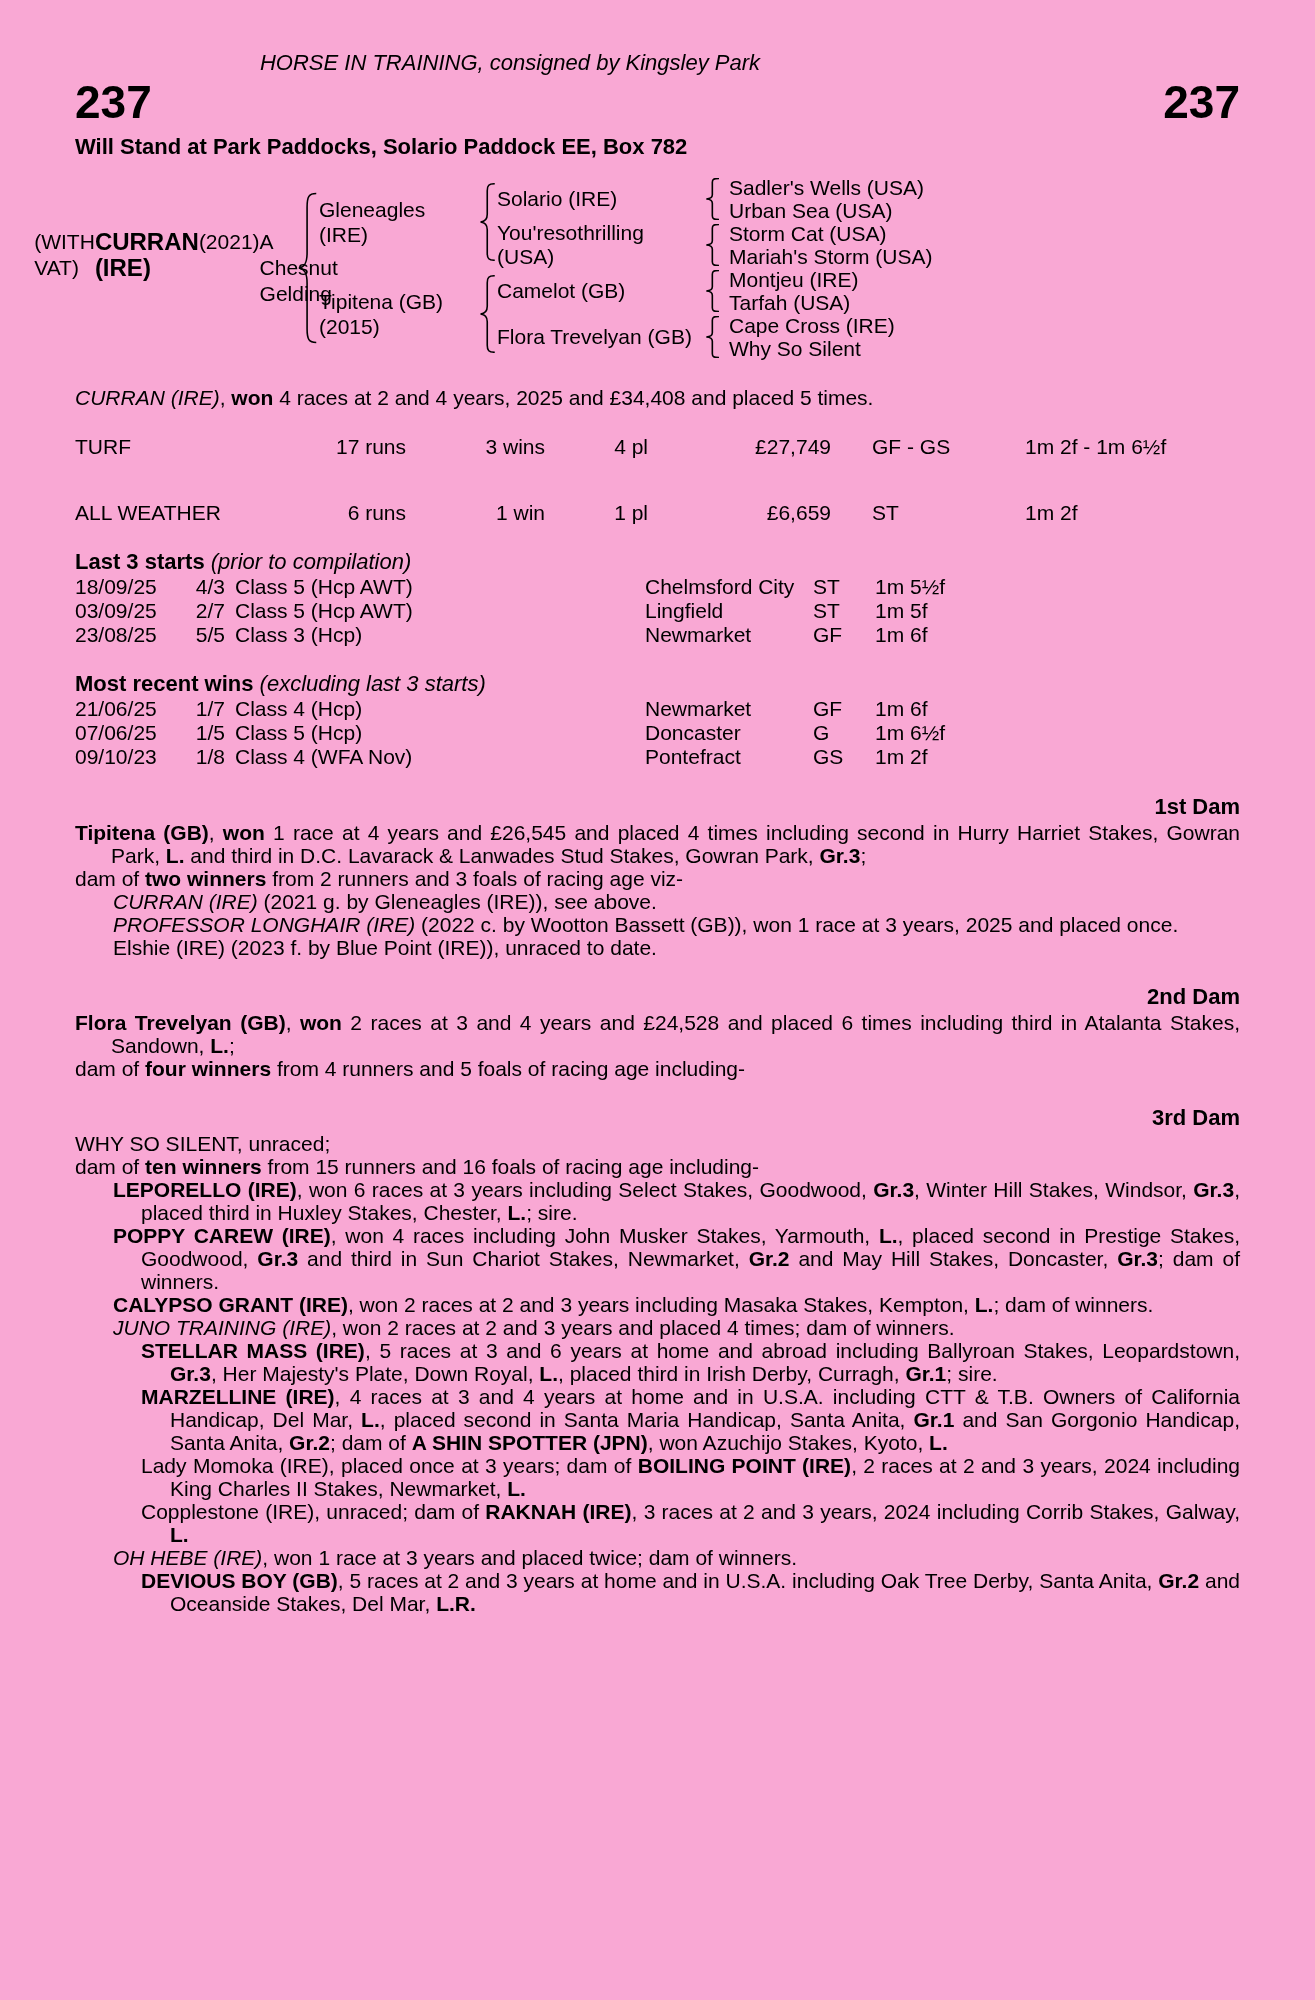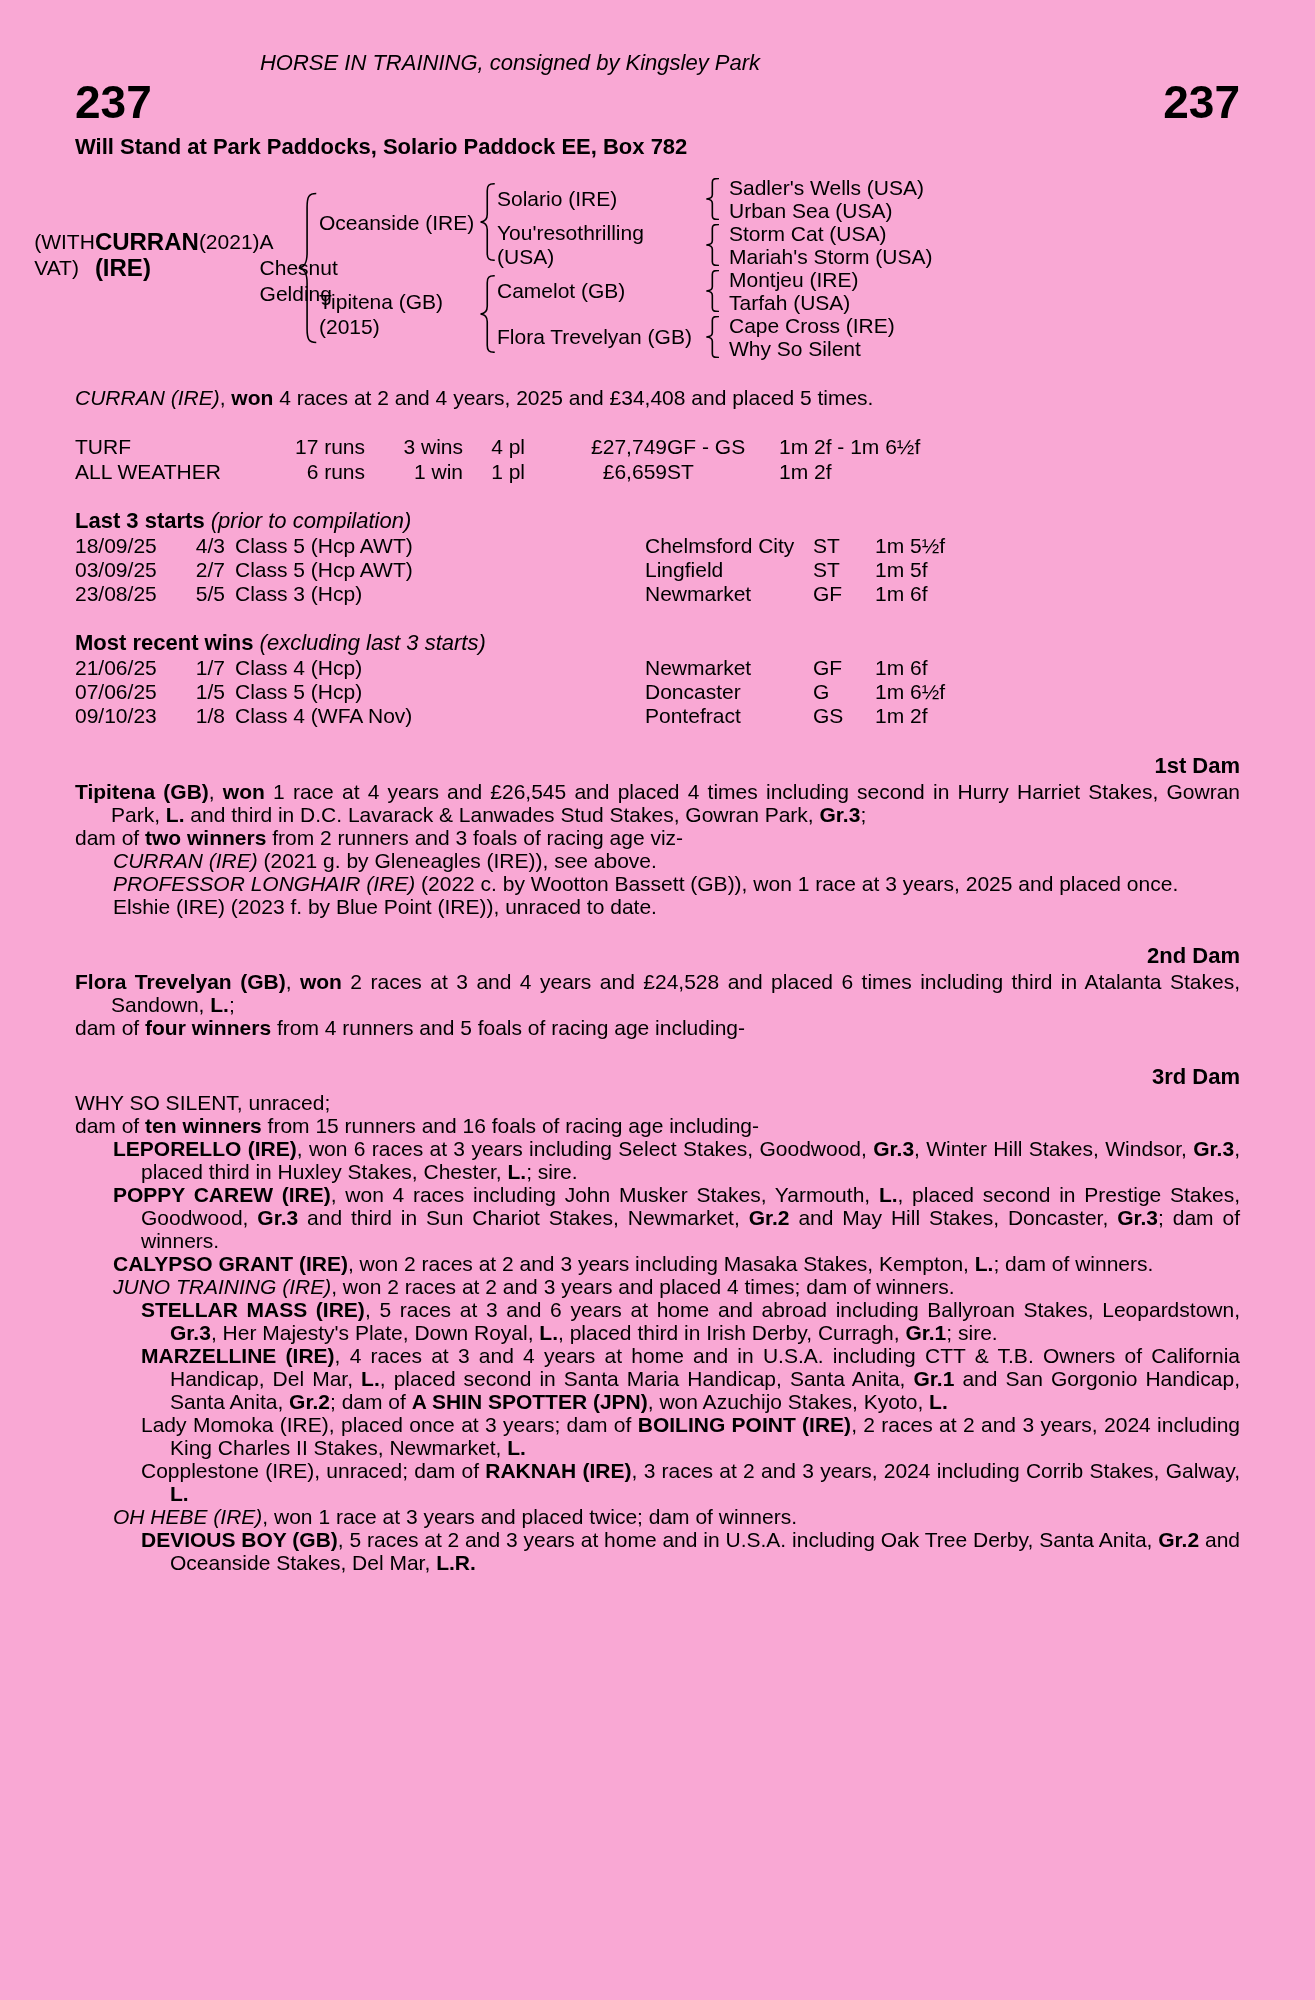--- a/index.html
+++ b/index.html
@@ -25,21 +25,21 @@
   .gen3-stack { display:flex; flex-direction:column; }
   .gen3-group { display:flex; align-items:center; height:46px; }
   .gen3-name { width:208px; }
   .gen4-stack { display:flex; flex-direction:column; justify-content:center; line-height:23px; padding-left:8px; }
 
   
   .summary { margin-top:26px; font-size:21px; line-height:24px; }
   .section { margin-top:24px; font-size:21px; }
   .sec-heading { font-weight:bold; font-size:22px; line-height:26px; }
   .sec-note { font-weight:normal; font-style:italic; }
-  .bha-grid { display:grid; grid-template-columns:212px 78px 98px 62px 142px 112px auto; line-height:25px; }
+  .bha-grid { display:grid; grid-template-columns:212px 78px 98px 62px 142px 112px auto; line-height:25px;gap:41px; }
   .bha-grid .ra { text-align:right; }
   .bha-grid .going { padding-left:0px; }
   .starts-grid { display:grid; grid-template-columns:105px 45px 420px 168px 62px auto; line-height:24px; }
   .starts-grid .pos { text-align:right; }
   .starts-grid .cls { padding-left:10px; }
 
   
   .dam-section { margin-top:26px; font-size:21px; }
   .dam-heading { font-weight:bold; font-size:22px; line-height:24px; margin-bottom:2px;text-align:right; }
   .dam-section p { line-height:23px; text-align:justify; }
@@ -70,21 +70,21 @@
       <div class="subject-name">CURRAN (IRE)</div>
       <div>(2021)</div>
       <div>A Chesnut Gelding</div>
     </div>
     <svg class="brace" width="22" height="152" viewBox="0 0 12 100" preserveAspectRatio="none">
         <path d="M10.5 1 C6.5 1 5.5 3 5.5 10 L5.5 40 C5.5 47 4 49.5 1 50 C4 50.5 5.5 53 5.5 60 L5.5 90 C5.5 97 6.5 99 10.5 99" fill="none" stroke="#000" stroke-width="1.6" vector-effect="non-scaling-stroke"></path>
       </svg>
     <div class="gen2-stack">
 
       <div class="gen2-group">
-        <div class="gen2-name">Oceanside (IRE)</div>
+        <div class="gen2-name">Gleneagles (IRE)</div>
         <svg class="brace" width="18" height="78" viewBox="0 0 12 100" preserveAspectRatio="none">
             <path d="M10.5 1 C6.5 1 5.5 3 5.5 10 L5.5 40 C5.5 47 4 49.5 1 50 C4 50.5 5.5 53 5.5 60 L5.5 90 C5.5 97 6.5 99 10.5 99" fill="none" stroke="#000" stroke-width="1.6" vector-effect="non-scaling-stroke"></path>
           </svg>
         <div class="gen3-stack">
           <div class="gen3-group">
             <div class="gen3-name">Solario (IRE)</div>
             <svg class="brace" width="16" height="42" viewBox="0 0 12 100" preserveAspectRatio="none">
                 <path d="M10.5 1 C6.5 1 5.5 3 5.5 10 L5.5 40 C5.5 47 4 49.5 1 50 C4 50.5 5.5 53 5.5 60 L5.5 90 C5.5 97 6.5 99 10.5 99" fill="none" stroke="#000" stroke-width="1.6" vector-effect="non-scaling-stroke"></path>
               </svg>
             <div class="gen4-stack">

